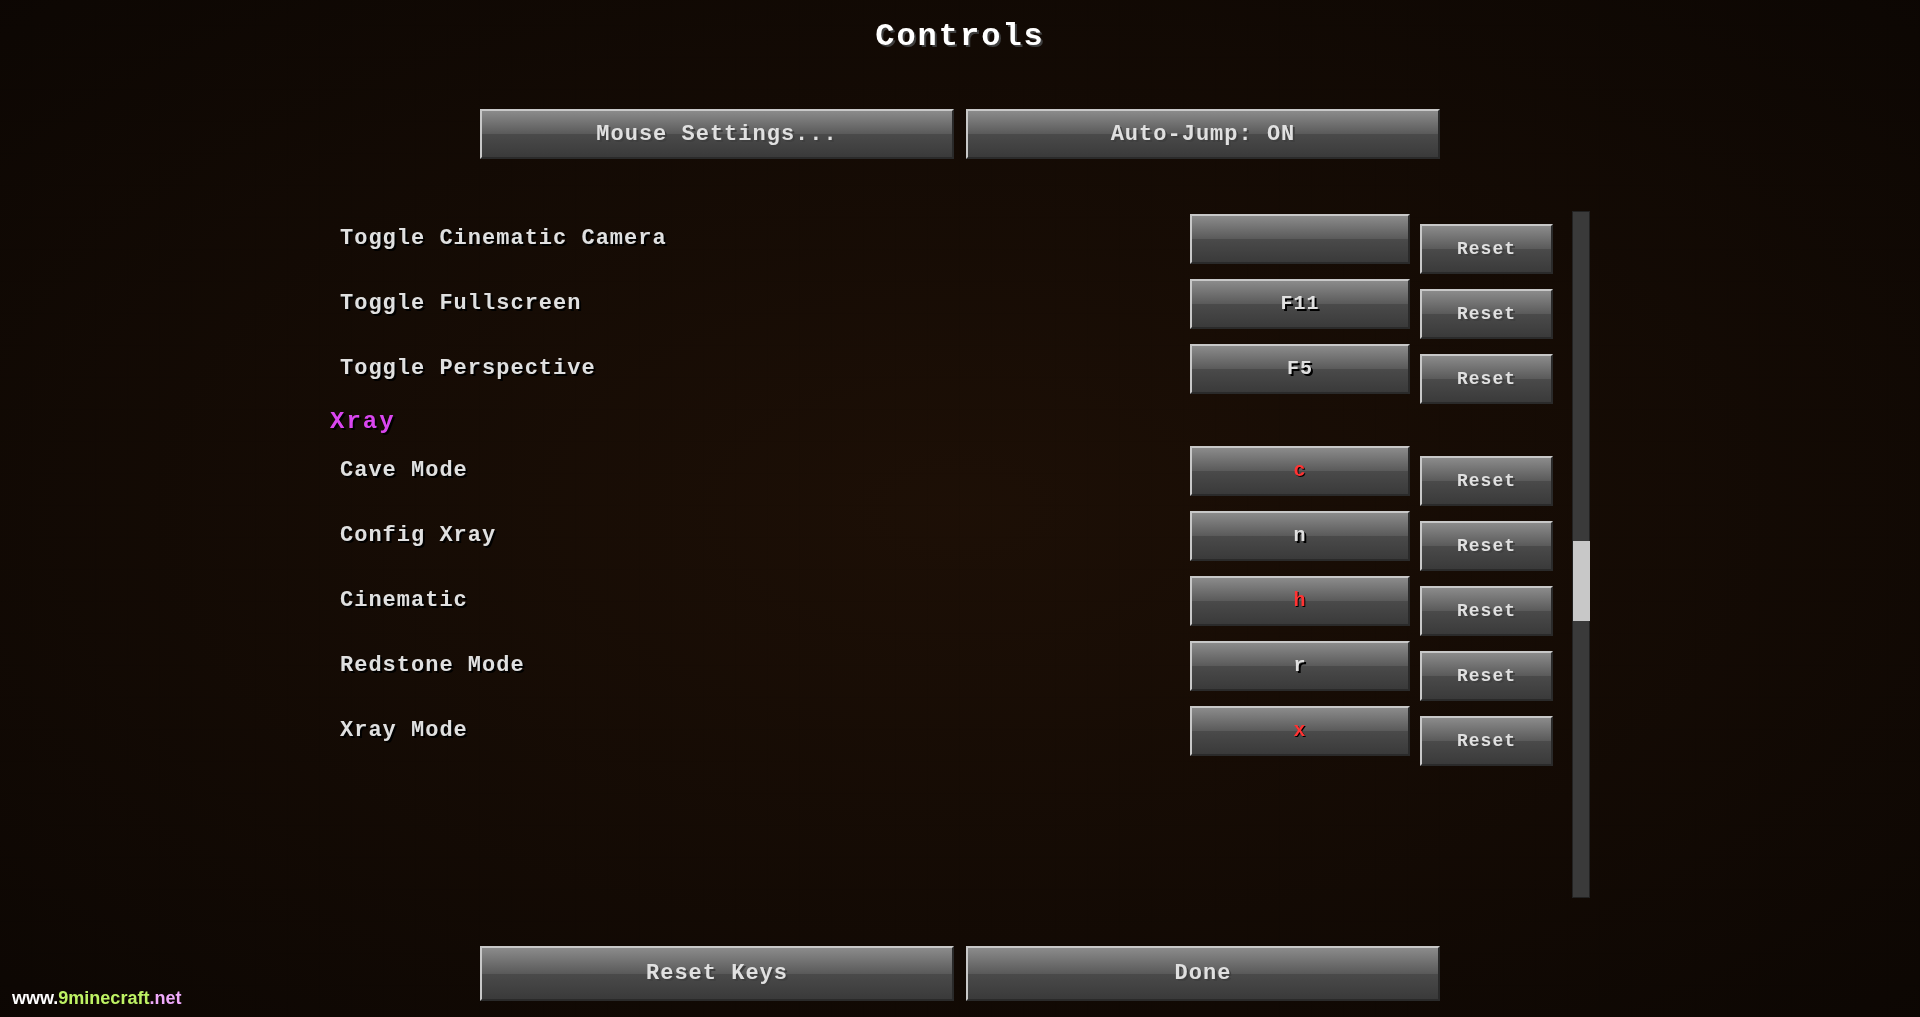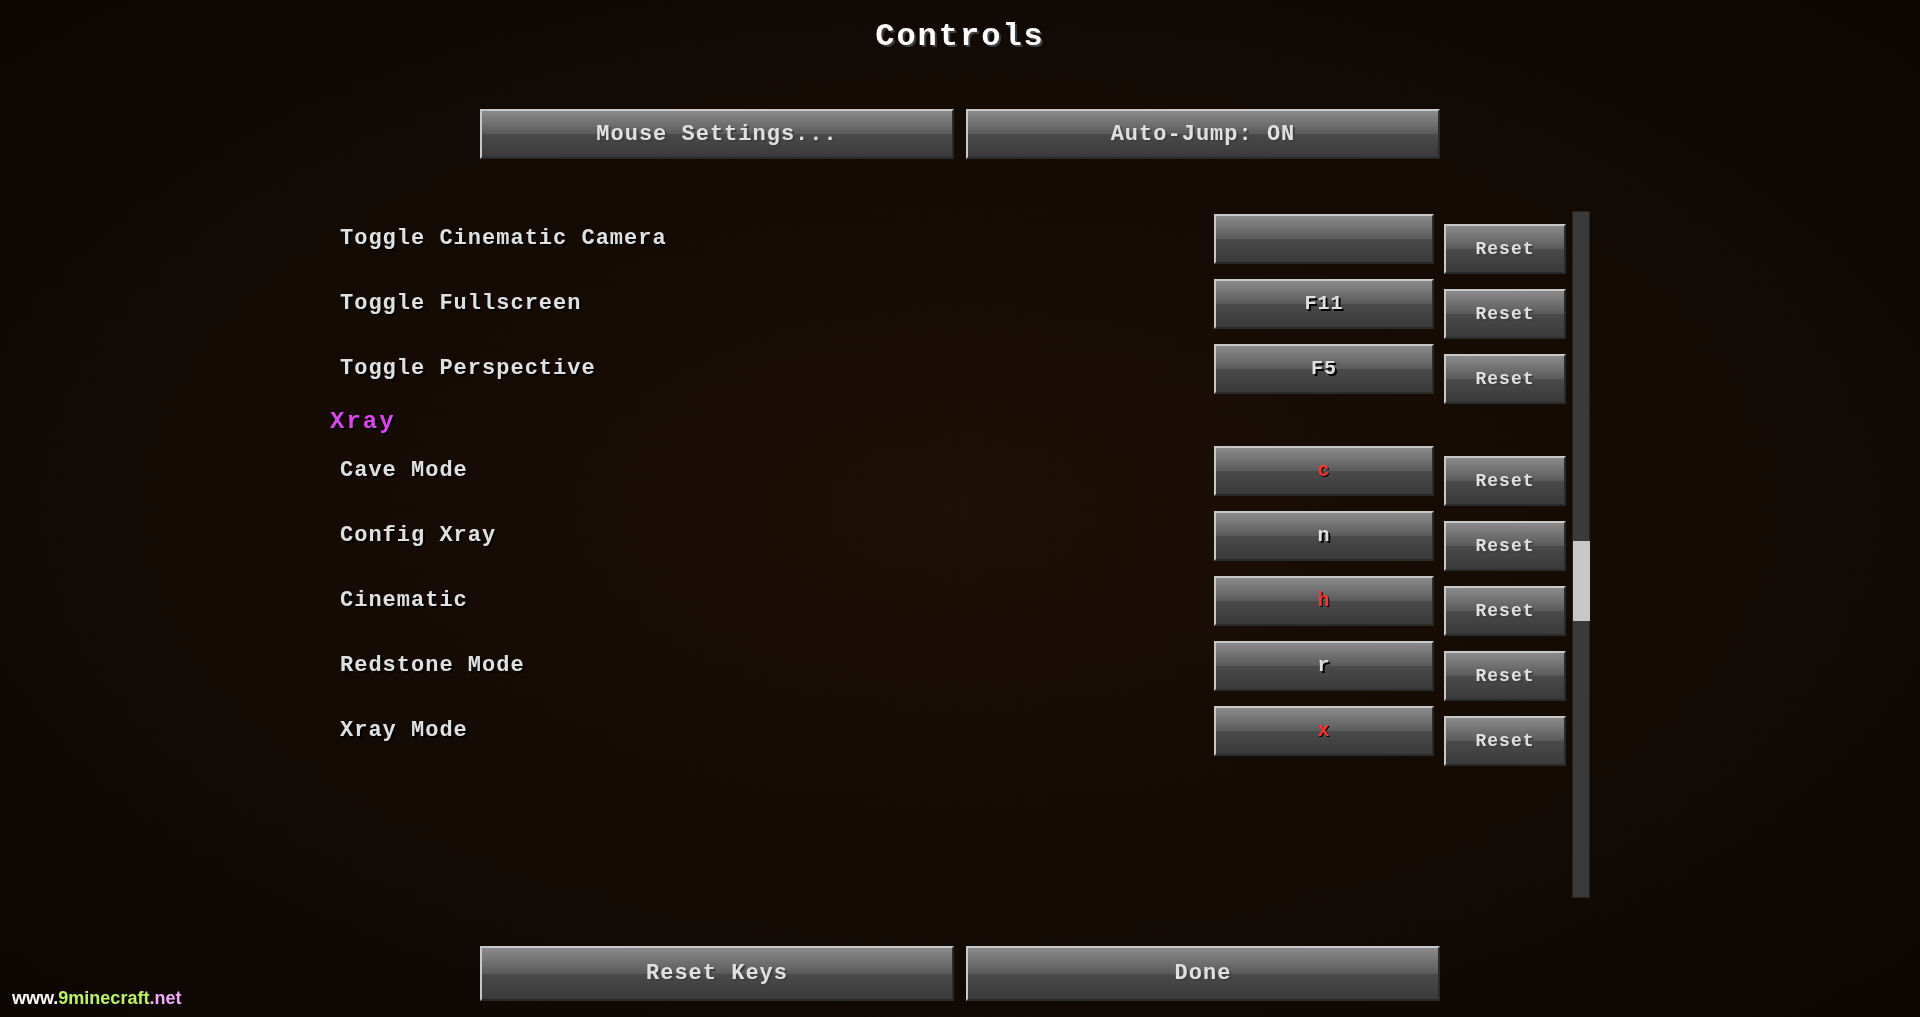--- a/index.html
+++ b/index.html
@@ -86,21 +86,21 @@
     }
 
     .top-buttons .mc-button {
       flex: 1;
       height: 50px;
       font-size: 22px;
     }
 
     .settings-list {
       width: 100%;
-      padding-right: 24px;
+      padding-right: 37px;
     }
 
     
     .setting-row {
       display: flex;
       align-items: center;
       margin-bottom: 10px;
       height: 55px;
     }
 
@@ -140,21 +140,21 @@
     .key-button.empty {
       
     }
 
     .key-button .red-key {
       color: #ff3333;
       text-shadow: 1px 1px 0px #000;
     }
 
     .reset-button {
-      width: 122px;
+      width: 133px;
       height: 50px;
       background: linear-gradient(to bottom, #8b8b8b 0%, #5a5a5a 50%, #4a4a4a 51%, #3a3a3a 100%);
       border-top: 2px solid #c8c8c8;
       border-left: 2px solid #c8c8c8;
       border-right: 2px solid #2a2a2a;
       border-bottom: 2px solid #2a2a2a;
       color: #e0e0e0;
       font-family: 'Courier New', monospace;
       font-size: 18px;
       font-weight: bold;

